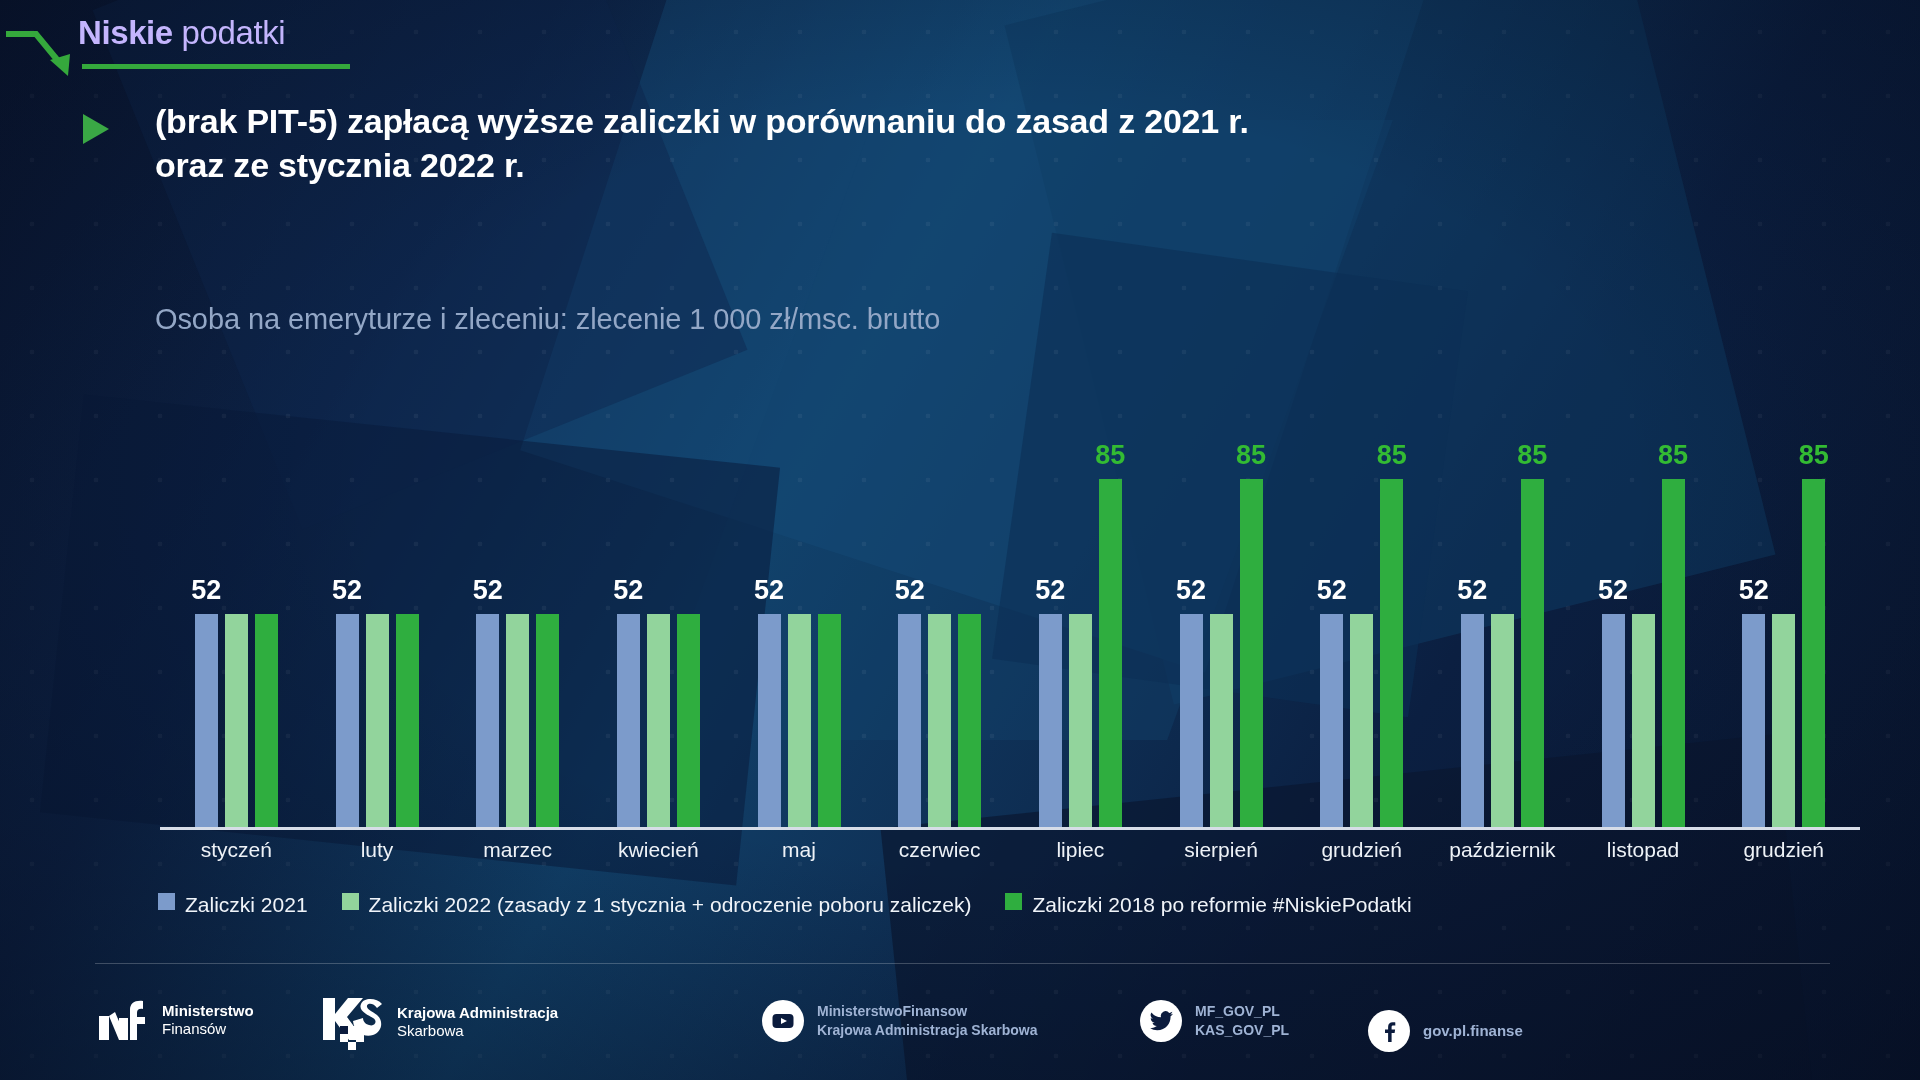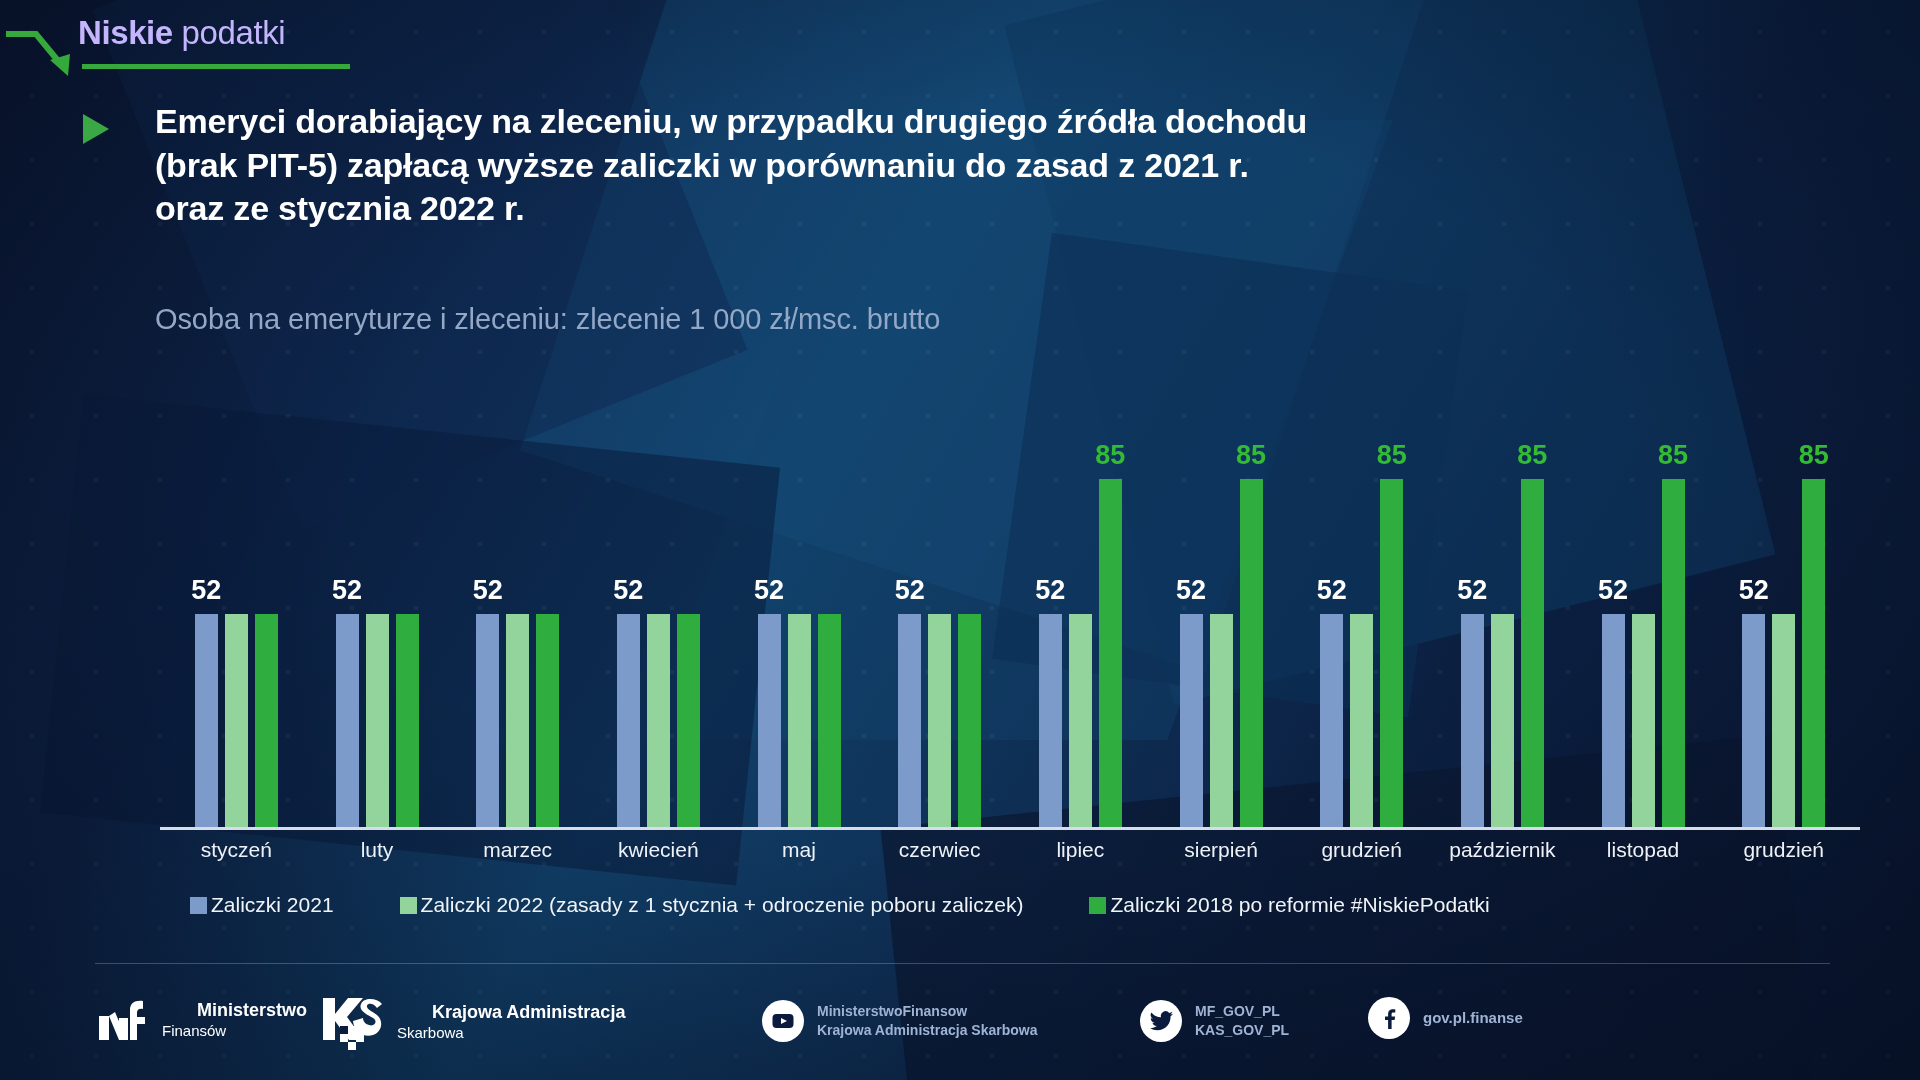--- a/index.html
+++ b/index.html
@@ -105,40 +105,40 @@
   }
   .xlabels span {
     flex:1; text-align:center; font-size:21px; color:#eef2f7;
   }
 
   
   .legend {
     position:absolute; left:158px; top:893px;
     display:flex; align-items:center; gap:34px;
   }
-  .legend-item { display:flex; align-items:center; gap:4px;margin-left:32px; }
+  .legend-item { display:flex; gap:10px; }
   .legend-swatch { width:17px; height:17px; }
   .legend-label { font-size:21px; color:#f0f4f9; white-space:nowrap; }
 
   
   .footer-rule {
     position:absolute; left:95px; top:963px; width:1735px;
     height:1px; background:rgba(255,255,255,.22);
   }
   .footer { position:absolute; left:0; top:990px; width:1920px; height:70px; }
   .f-item { position:absolute; display:flex; align-items:center; gap:13px; }
   .f-mf   { left:97px;  top:8px; }
   .f-kas  { left:320px; top:4px; }
   .f-yt   { left:762px; top:10px; }
   .f-tw   { left:1140px;top:10px; }
-  .f-fb   { left:1368px;top:7px; }
+  .f-fb   { left:1368px;top:20px; }
   .f-li   { left:1610px;top:14px; }
 
   .brand-text { color:#fff; line-height:1.2; }
-  .brand-text .l1 { font-size:18px; font-weight:bold;margin-left:35px; }
+  .brand-text .l1 { font-size:15px; font-weight:bold; }
   .brand-text .l2 { font-size:15px; font-weight:normal; }
 
   .soc-circle {
     width:42px; height:42px; border-radius:50%;
     background:#fff; display:flex; align-items:center; justify-content:center;
     flex:0 0 auto;
   }
   .soc-text { color:#9fb3d4; font-size:14px; font-weight:bold; line-height:1.35; white-space:nowrap; }
   .soc-text.single { font-size:15px; }
 </style>
@@ -165,21 +165,20 @@
   <div class="logo-text">
     <span class="b">Niskie</span><span class="l"> podatki</span>
   </div>
   <div class="logo-underline"></div>
 </div>
 
 <div class="headline">
   <svg class="headline-bullet" width="34" height="34" viewBox="0 0 34 34">
     <path d="M4 2 L30 17 L4 32 Z" fill="#3aa845"></path>
   </svg>
-  <p>Emeryci dorabiający na zleceniu, w przypadku drugiego źródła dochodu</p>
   <p>(brak PIT-5) zapłacą wyższe zaliczki w porównaniu do zasad z 2021 r.</p>
   <p>oraz ze stycznia 2022 r.</p>
 </div>
 
 <div class="subtitle">Osoba na emeryturze i zleceniu: zlecenie 1 000 zł/msc. brutto</div>
 
 <div class="chart">
   <div class="plot">
     <div class="groups" id="groups">
         <div class="group">

